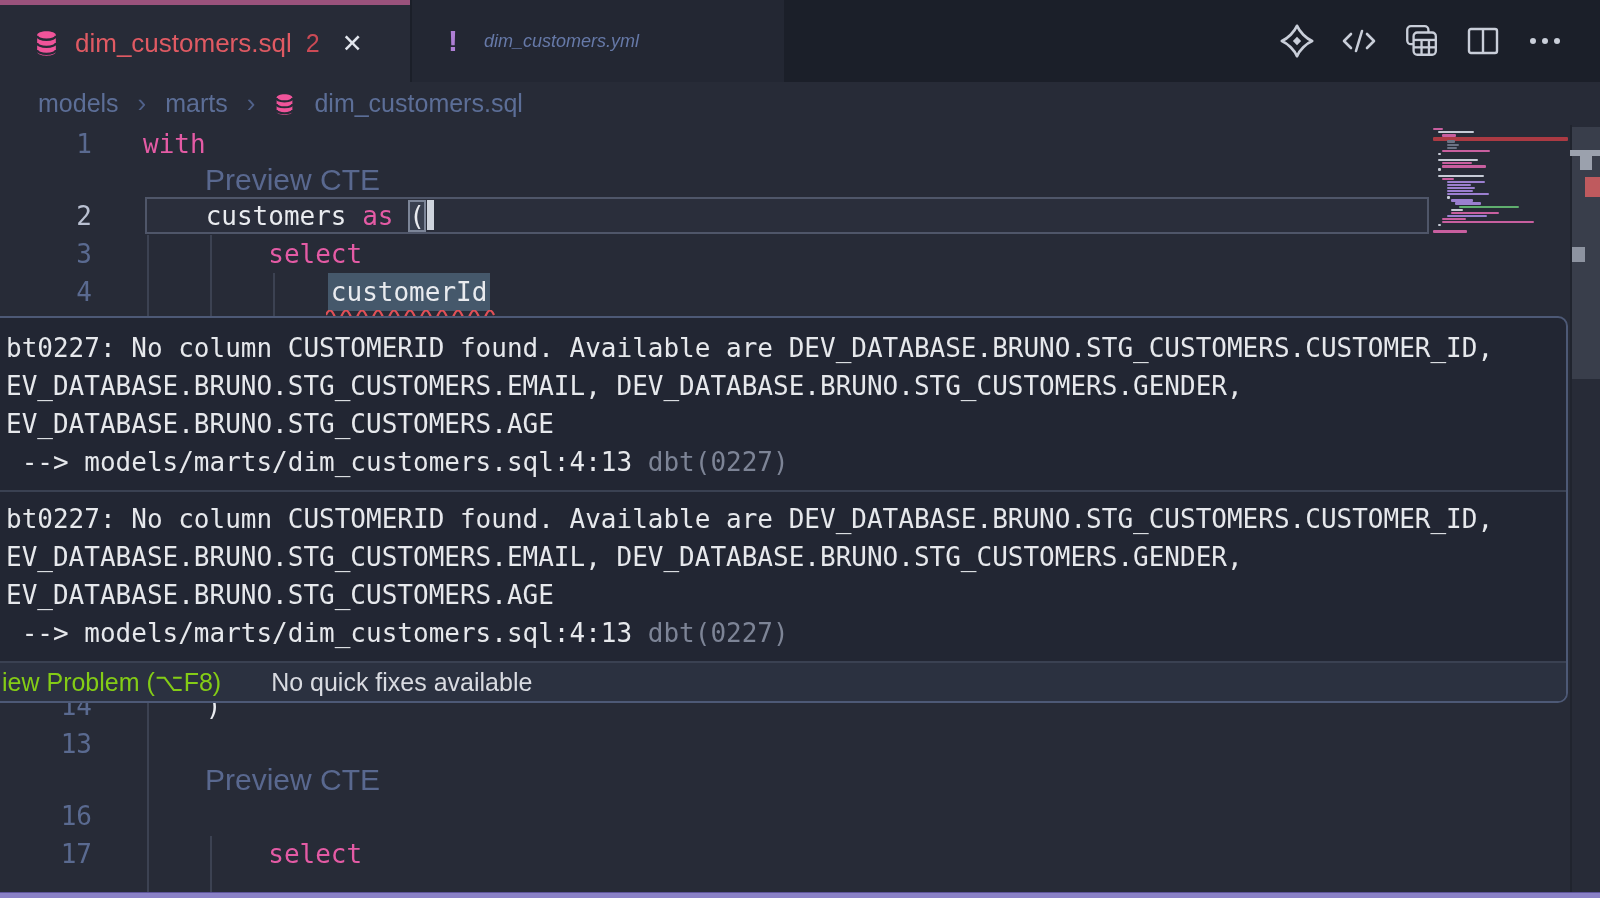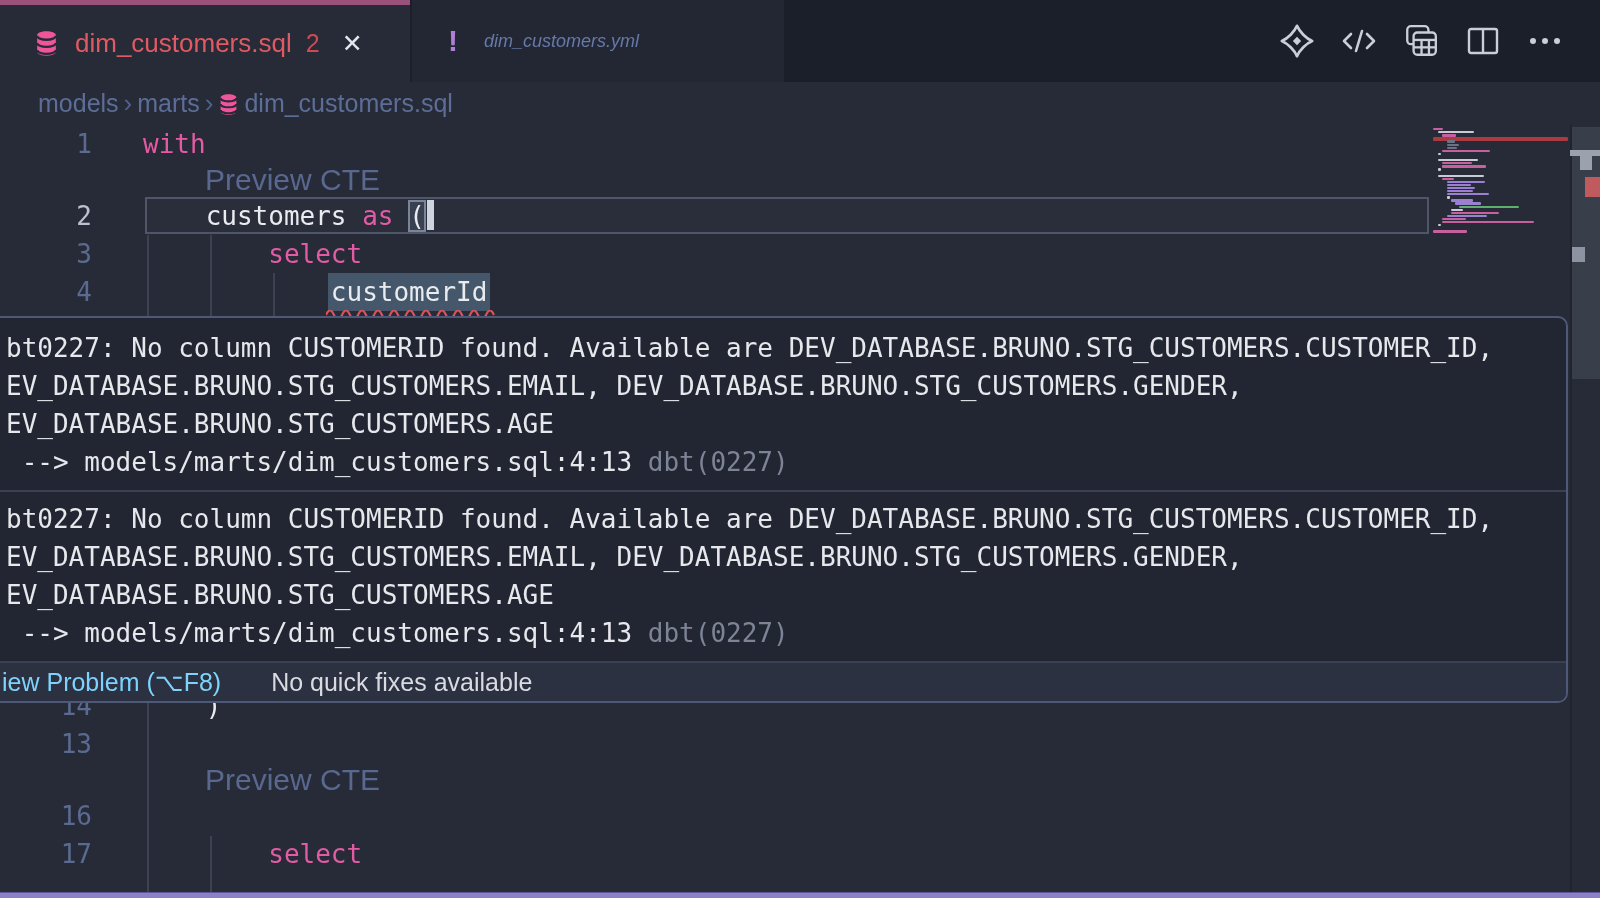--- a/index.html
+++ b/index.html
@@ -15,21 +15,21 @@
   .tab.inactive{width:372px;background:#232733;margin-left:2px;padding:0 18px 0 36px;}
   .tab-label1{color:#e05a63;font-size:26px;margin-left:16px;white-space:nowrap;}
   .dirty{color:#cb4a55;font-size:25px;margin-left:14px;}
   .closebtn{color:#e3e7ee;font-size:25px;margin-left:22px;}
   .excl{color:#ae7fd4;font-size:30px;font-weight:700;}
   .tab-label2{color:#6679a8;font-size:18px;font-style:italic;margin-left:26px;white-space:nowrap;}
   .actions{margin-left:auto;display:flex;align-items:center;gap:20px;padding-right:34px;}
   .abtn{width:42px;height:42px;display:flex;align-items:center;justify-content:center;}
   
   .breadcrumb{position:absolute;top:82px;left:0;width:1600px;height:43px;background:#272b37;
-    display:flex;align-items:center;gap:5px;padding-left:38px;box-sizing:border-box;
+    display:flex;align-items:center;gap:19px;padding-left:38px;box-sizing:border-box;
     color:#5c6e97;font-size:25px;}
   .bc-sep{color:#50618a;font-size:26px;}
   
   .editor{position:absolute;top:125px;left:0;width:1600px;height:773px;}
   .crow{position:absolute;left:0;width:1432px;height:38px;line-height:38px;
     font-family:"DejaVu Sans Mono",monospace;font-size:26px;}
   .lnum{position:absolute;left:28px;width:64px;text-align:right;color:#5a6a90;}
   .lnum.act{color:#b9c0d1;}
   .ctext{position:absolute;left:143px;white-space:pre;color:#e9ebef;top:0;}
   .tok-kw{color:#e45ba5;}
@@ -53,21 +53,21 @@
   
   .hover{position:absolute;left:-14px;top:191px;width:1582px;box-sizing:border-box;
     border:2px solid #4d5976;border-radius:0 10px 10px 0;background:#222633;z-index:10;
     font-family:"DejaVu Sans Mono",monospace;font-size:26px;overflow:hidden;}
   .msg{padding:11px 16px 9px 18px;border-bottom:2px solid #3a4152;}
   .msg.second{padding-top:8px;}
   .mline{line-height:38px;color:#e6e8ec;white-space:pre;}
   .mcode{color:#7d8496;}
   .hstatus{height:38px;background:#2b3140;display:flex;align-items:center;
     padding-left:14px;font-family:"Liberation Sans",sans-serif;font-size:25px;}
-  .hlink{color:#7dd3fc;white-space:nowrap;}
+  .hlink{color:#84cc16;white-space:nowrap;}
   .hhint{color:#d9dbe1;margin-left:50px;white-space:nowrap;}
   
   .bottombar{position:absolute;left:0;top:892px;width:1600px;height:6px;background:#8a81c6;
     border-top:1px solid #5e559b;box-sizing:border-box;z-index:20;}
   svg{display:block;}
 </style>
 </head>
 <body>
 
 <div class="tabbar">

